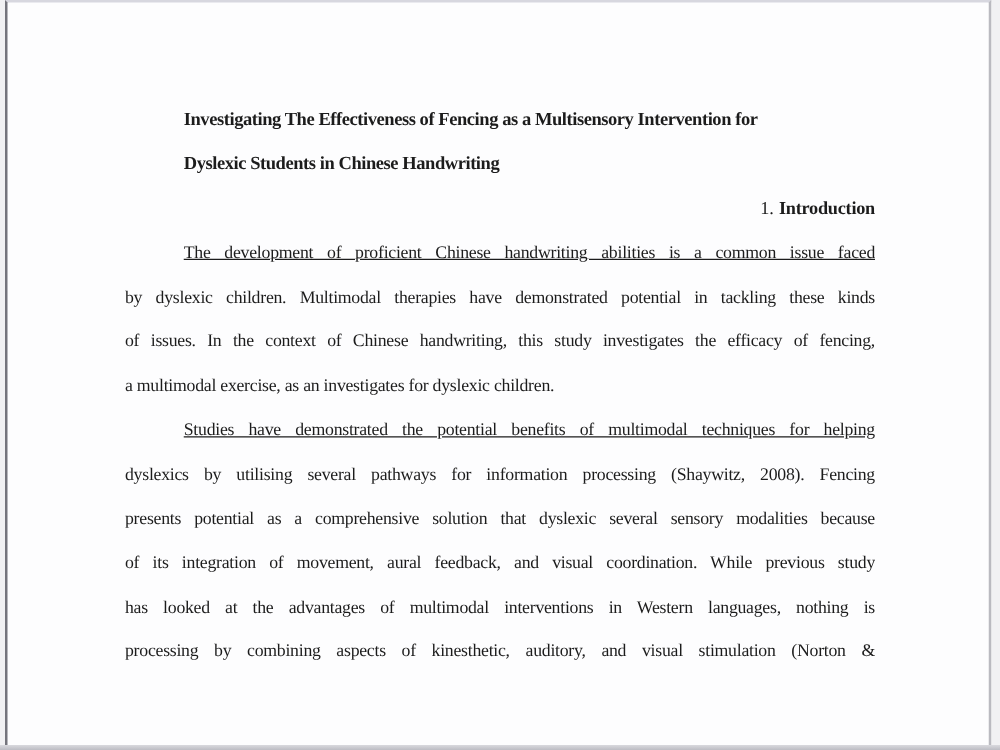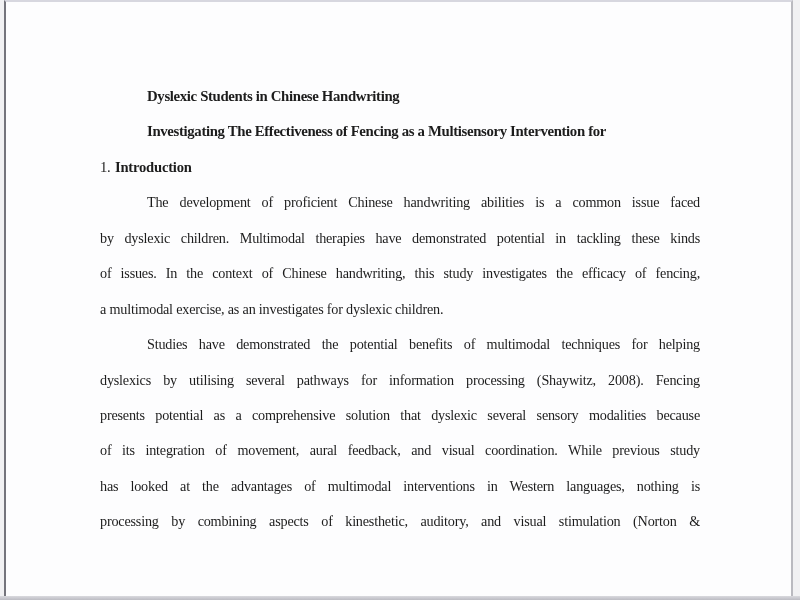--- a/index.html
+++ b/index.html
@@ -30,54 +30,54 @@
     line-height: 35.45px;
     font-size: 14.2px;
     letter-spacing: -0.2px;
     overflow: hidden;
     text-align: left;
   }
   .just {
     text-align: justify;
     text-align-last: justify;
   }
-  .indent { padding-left: 47px; }
+  .indent { padding-left: 47px; text-decoration: underline; }
   .title-line {
     font-weight: bold;
     font-size: 14.8px;
     letter-spacing: -0.35px;
     padding-left: 47px;
   }
   .heading {
     display: block;
     height: 35.45px;
     line-height: 35.45px;
     font-size: 14.6px;
-    text-align: left;
+    text-align: right;
     letter-spacing: -0.2px;
   }
   .heading .bold { font-weight: bold; margin-left: 0.30em; }
   .para { margin: 0; }
   .bottom-edge {
     position: absolute;
     left: 0; bottom: 0;
     width: 800px; height: 4px;
     background: linear-gradient(#d9d9de, #bcbcc3);
   }
 </style>
 </head>
 <body>
 
 <div class="stage">
   <div class="page">
     <div class="content">
 
       <div>
+        <div class="line title-line">Investigating The Effectiveness of Fencing as a Multisensory Intervention for</div>
         <div class="line title-line">Dyslexic Students in Chinese Handwriting</div>
-        <div class="line title-line">Investigating The Effectiveness of Fencing as a Multisensory Intervention for</div>
       </div>
 
       <div class="heading">
         <span>1.</span><span class="bold">Introduction</span>
       </div>
 
       <div class="para">
         <div class="line just indent">The development of proficient Chinese handwriting abilities is a common issue faced</div>
         <div class="line just">by dyslexic children. Multimodal therapies have demonstrated potential in tackling these kinds</div>
         <div class="line just">of issues. In the context of Chinese handwriting, this study investigates the efficacy of fencing,</div>

